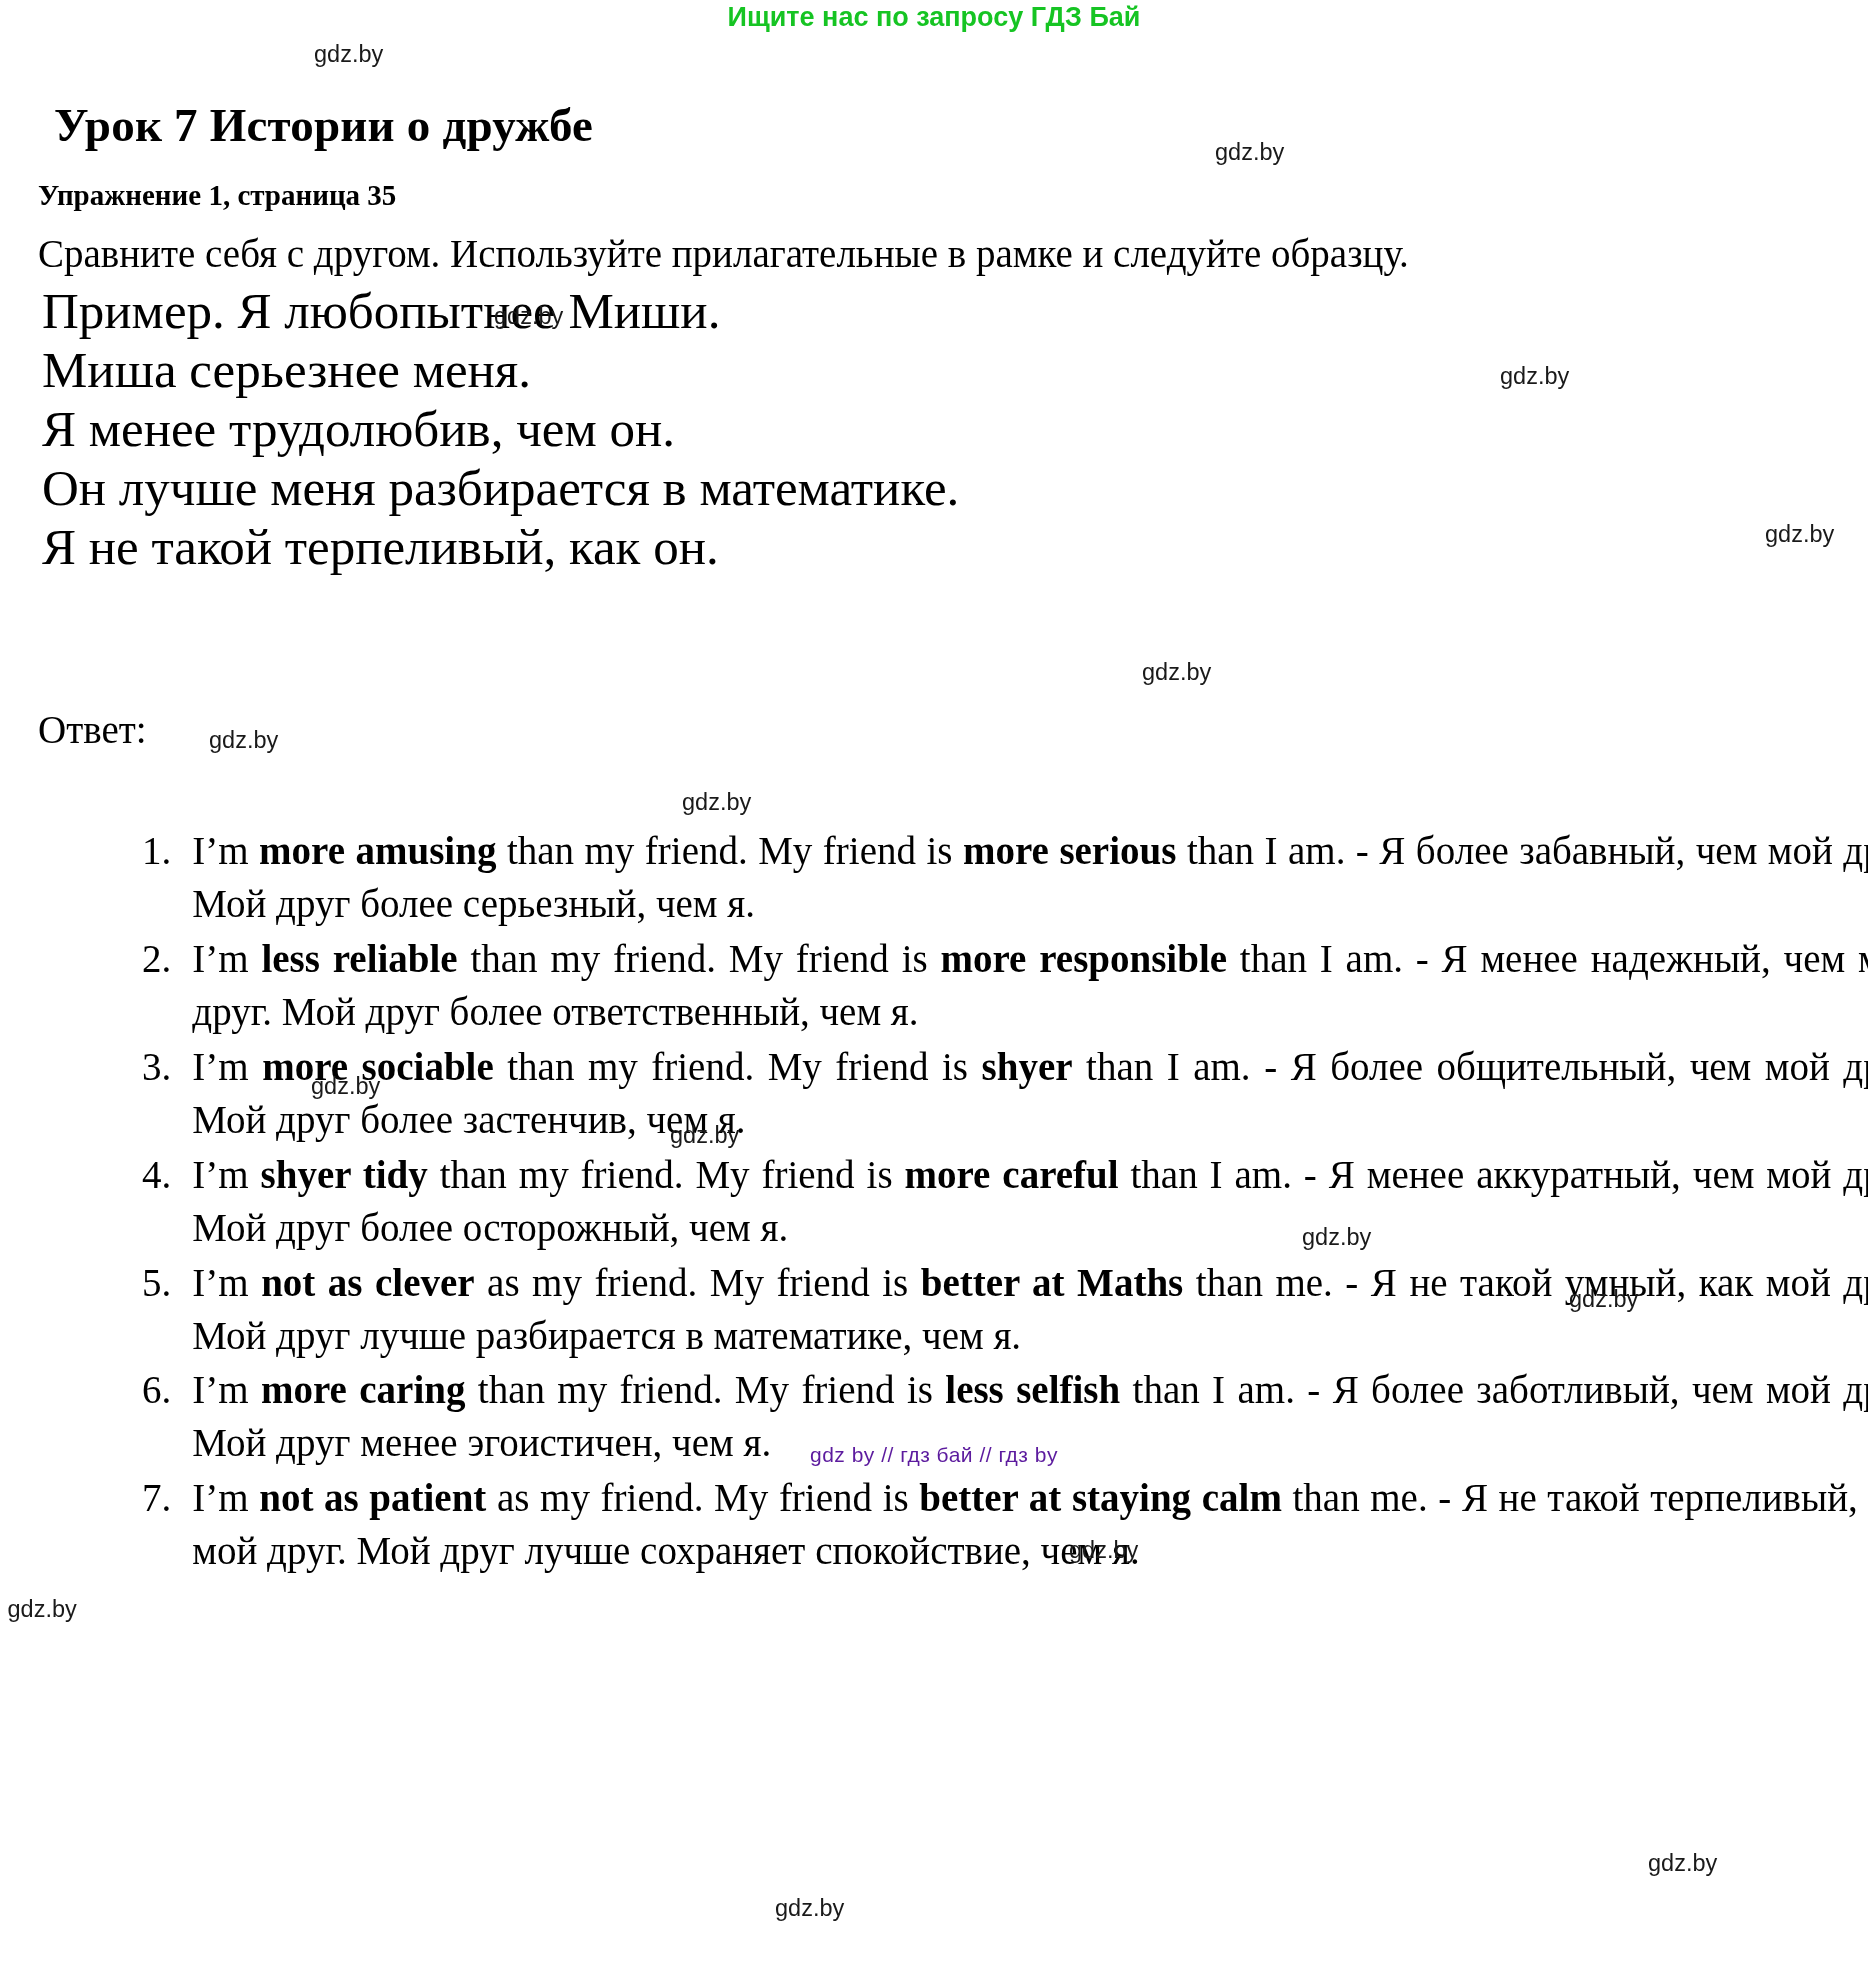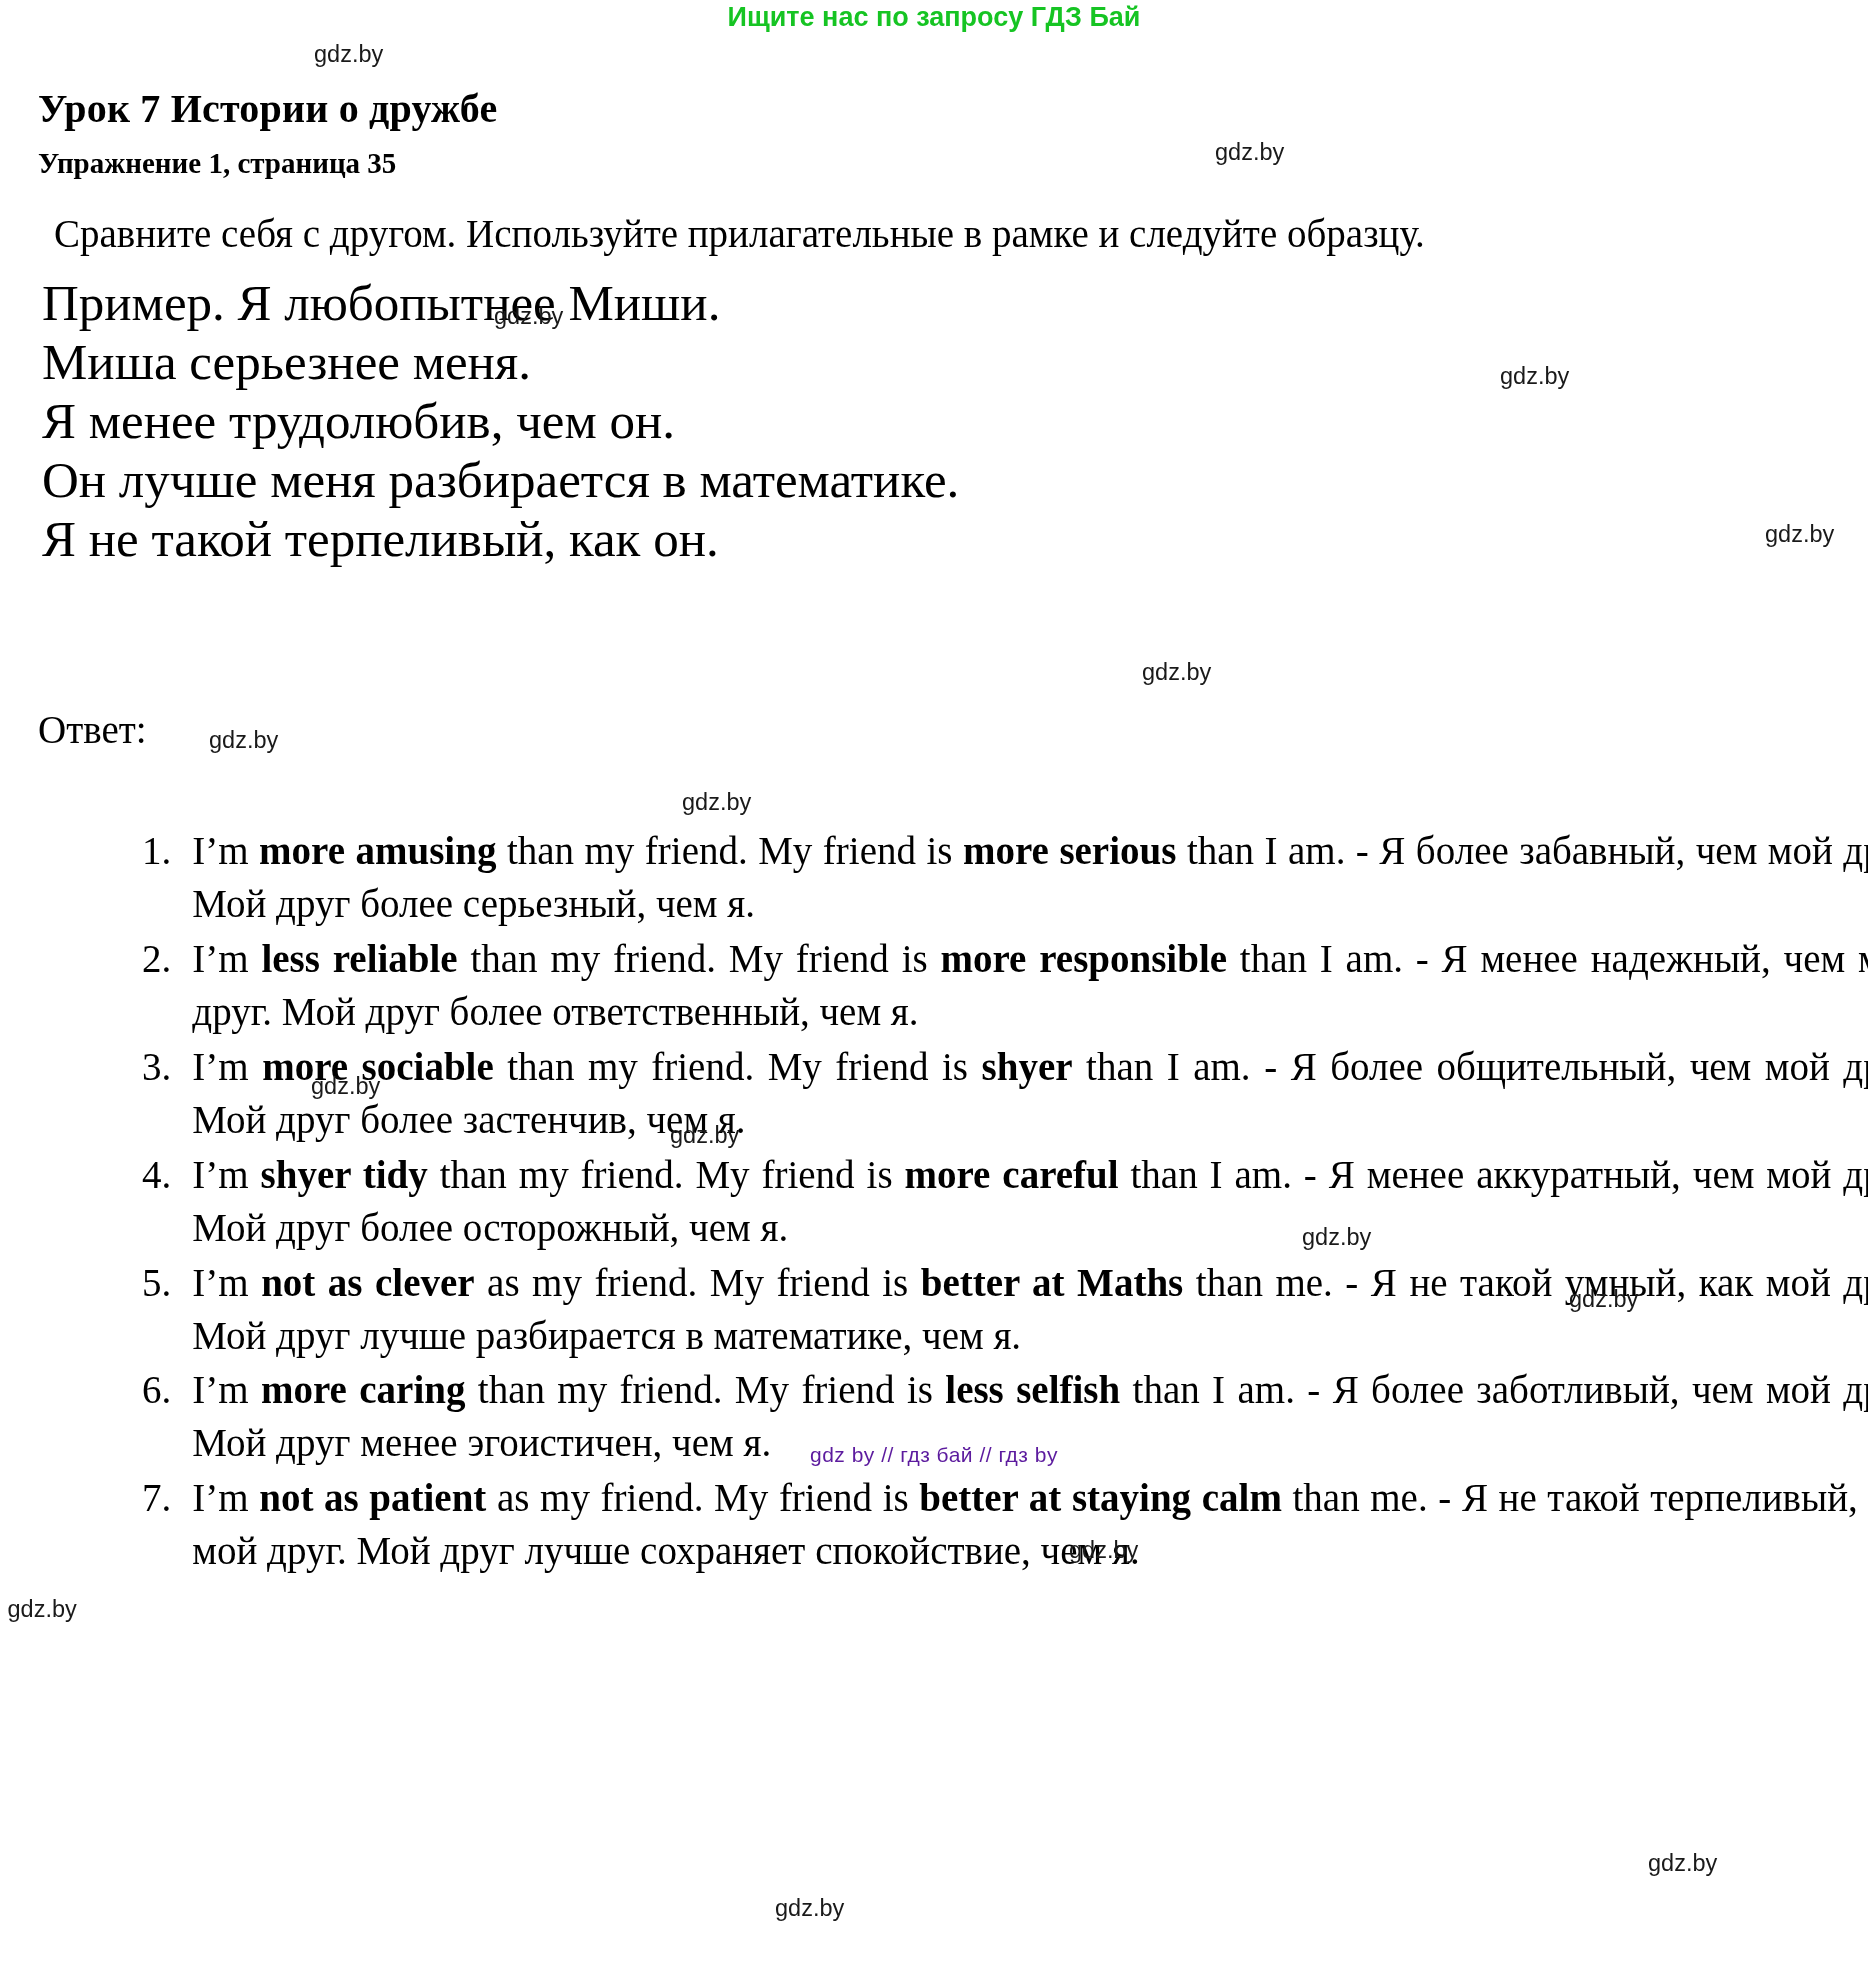--- a/index.html
+++ b/index.html
@@ -51,39 +51,39 @@
   .content {
     position: absolute;
     left: 38px;
     top: 83px;
     width: 1798px;
   }
 
   h1.heading {
     font-family: "Liberation Serif", serif;
     font-weight: bold;
-    font-size: 40px;
+    font-size: 47px;
     line-height: 52px;
-    margin: 0;
+    margin: 16px;
     padding: 0;
     letter-spacing: 0.2px;
   }
   h2.heading2 {
     font-family: "Liberation Serif", serif;
     font-weight: bold;
     font-size: 29px;
     line-height: 56px;
     margin: 0 0 3.8px 0;
     padding: 0;
   }
 
   p.task {
     font-size: 39px;
     line-height: 53px;
-    margin: 16px;
+    margin: 0;
     padding: 0;
     width: 1770px;
     text-align: justify;
     text-justify: inter-word;
   }
   p.example {
     font-size: 51px;
     line-height: 55px;
     margin: 4px;
     padding: 0;

